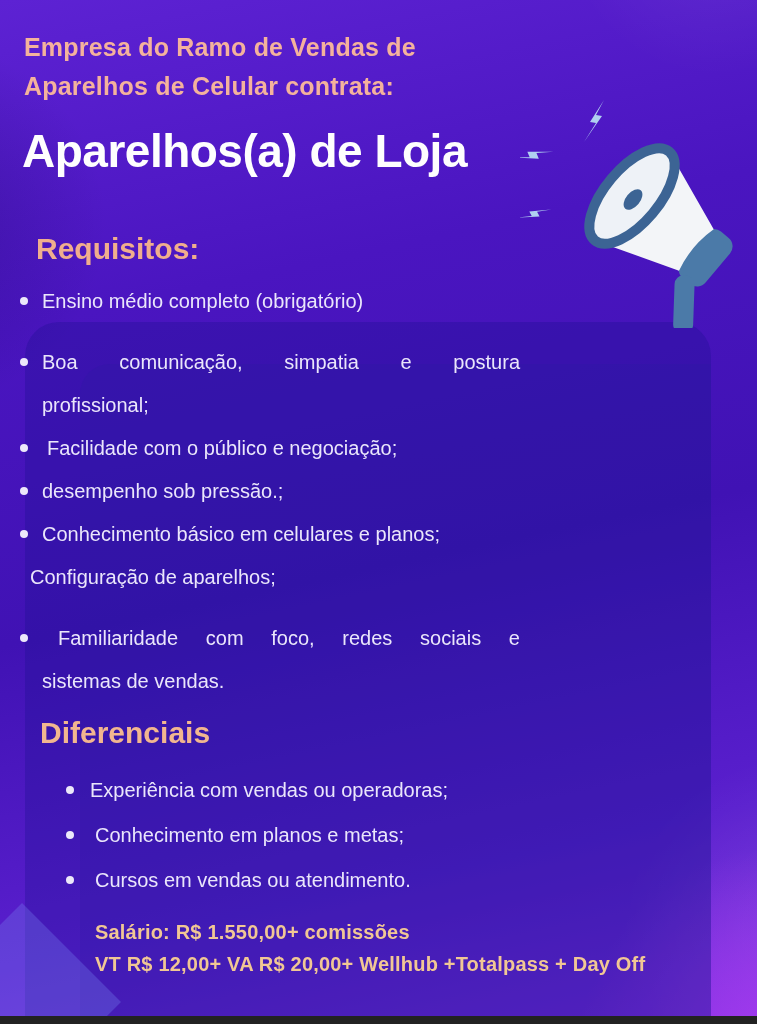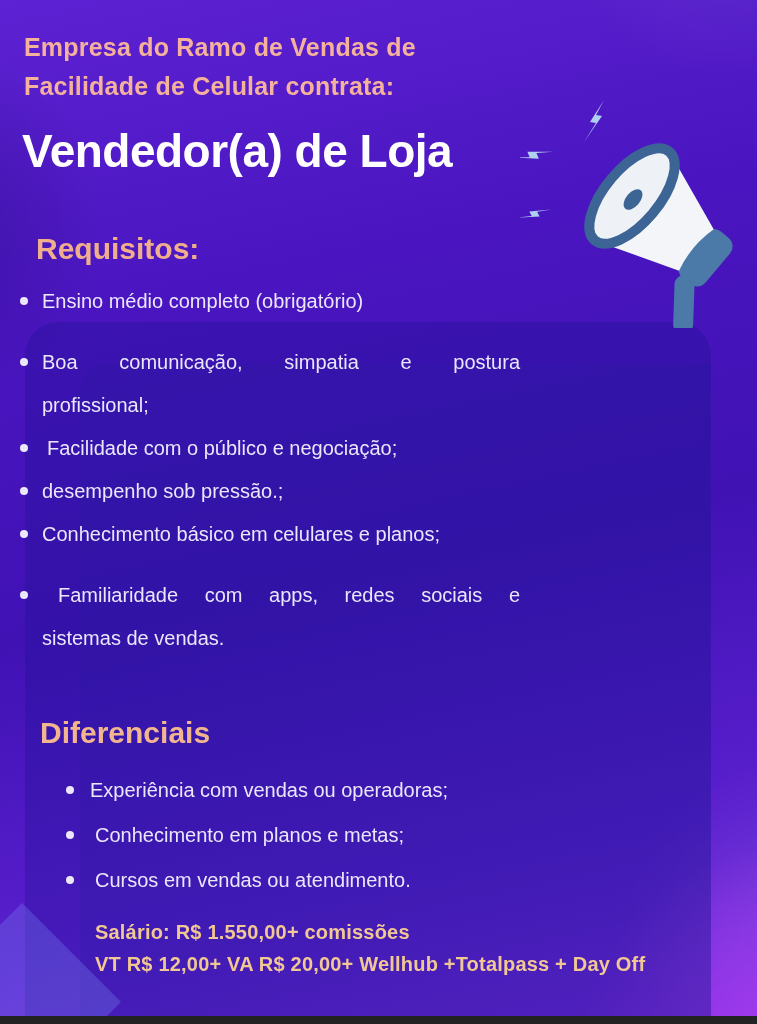--- a/index.html
+++ b/index.html
@@ -68,24 +68,24 @@
         <ellipse cx="0" cy="0" rx="27" ry="58" fill="#eef2f7" stroke="#3c6494" stroke-width="10"></ellipse>
         <ellipse cx="3" cy="2" rx="7" ry="12" fill="#3c6494"></ellipse>
       </g>
     </svg>
   </div>
 
   <div class="content">
 
     <div class="header">
       <div class="h-line">Empresa do Ramo de Vendas de</div>
-      <div class="h-line">Facilidade de Celular contrata:</div>
+      <div class="h-line">Aparelhos de Celular contrata:</div>
     </div>
 
-    <h1 class="title">Vendedor(a) de Loja</h1>
+    <h1 class="title">Aparelhos(a) de Loja</h1>
 
     <h2 class="sec req-h">Requisitos:</h2>
 
     <div class="req-list">
       <div class="item">
         <span class="dot"></span>
         <div class="line">Ensino médio completo (obrigatório)</div>
       </div>
       <div class="item">
         <span class="dot"></span>
@@ -96,24 +96,25 @@
         <span class="dot"></span>
         <div class="line ind-sm">Facilidade com o público e negociação;</div>
       </div>
       <div class="item">
         <span class="dot"></span>
         <div class="line">desempenho sob pressão.;</div>
       </div>
       <div class="item">
         <span class="dot"></span>
         <div class="line">Conhecimento básico em celulares e planos;</div>
+        <div class="line outdent">Configuração de aparelhos;</div>
       </div>
       <div class="item">
         <span class="dot"></span>
-        <div class="line just ind">Familiaridade com apps, redes sociais e</div>
+        <div class="line just ind">Familiaridade com foco, redes sociais e</div>
         <div class="line">sistemas de vendas.</div>
       </div>
     </div>
 
     <h2 class="sec dif-h">Diferenciais</h2>
 
     <div class="dif-list">
       <div class="item">
         <span class="dot"></span>
         <div class="line">Experiência com vendas ou operadoras;</div>

